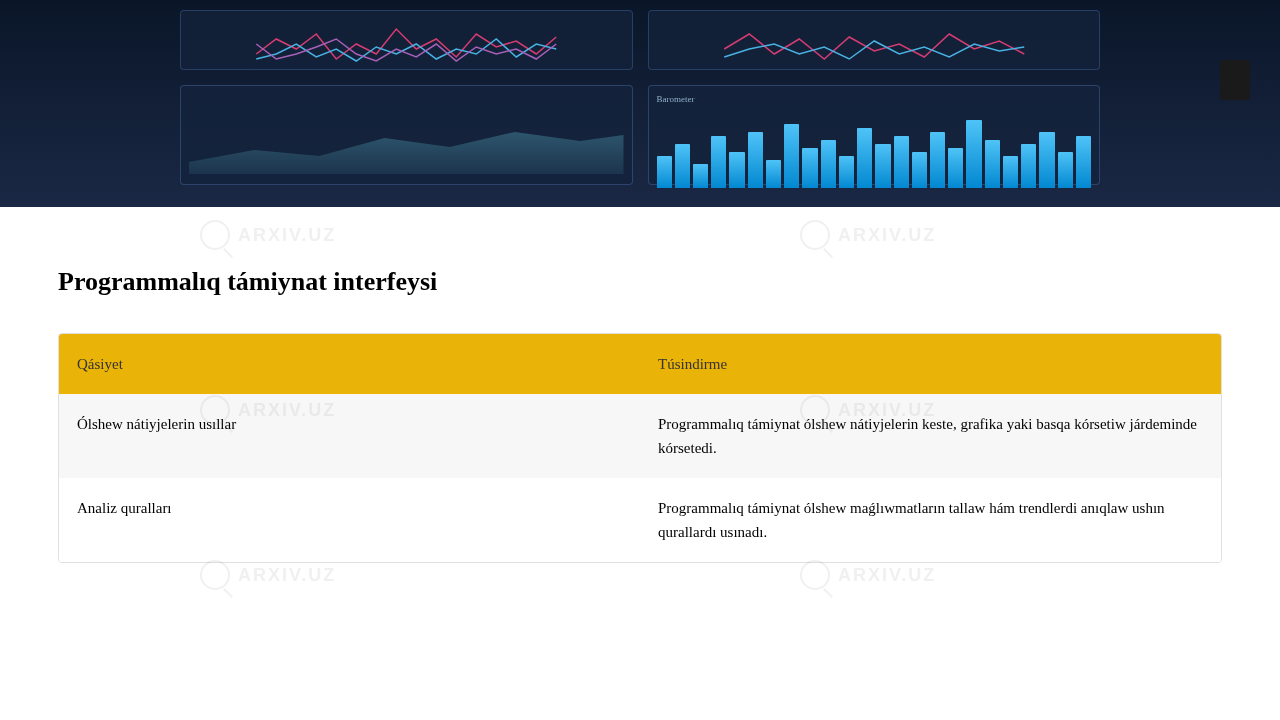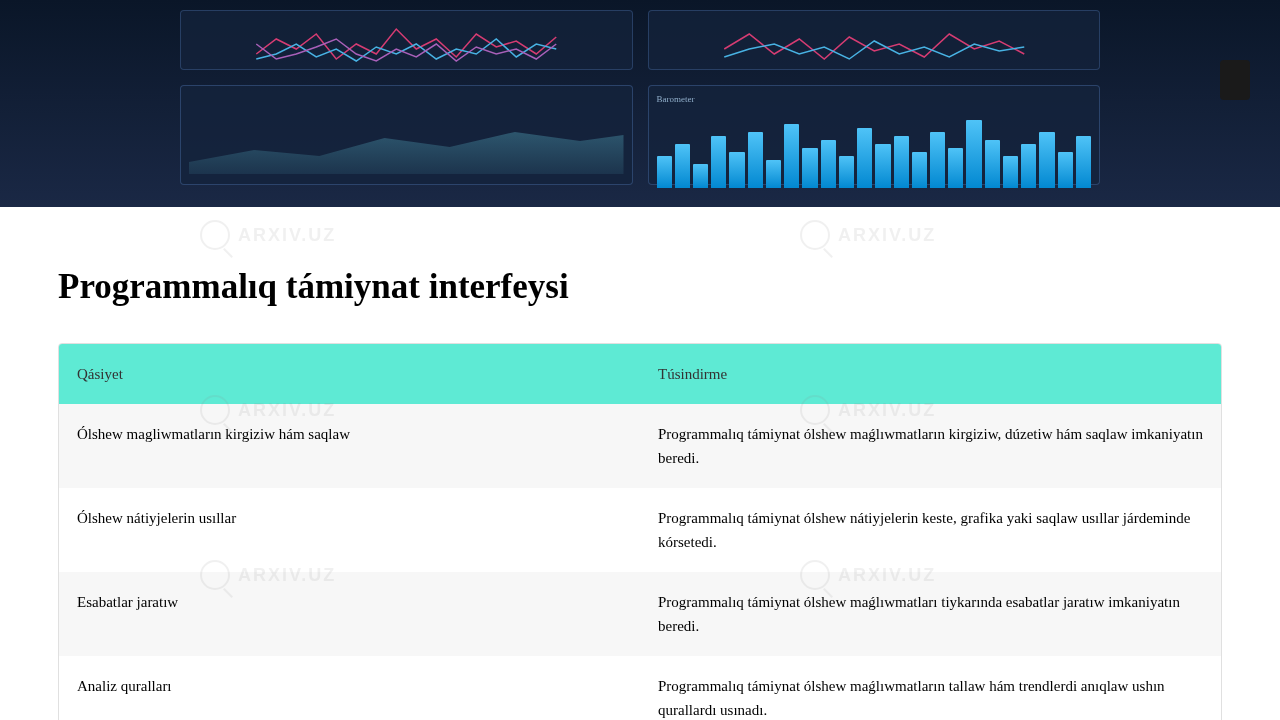--- a/index.html
+++ b/index.html
@@ -130,21 +130,21 @@
   .wm1 { top: 220px; left: 200px; }
   .wm2 { top: 220px; left: 800px; }
   .wm3 { top: 395px; left: 200px; }
   .wm4 { top: 395px; left: 800px; }
   .wm5 { top: 560px; left: 200px; }
   .wm6 { top: 560px; left: 800px; }
   .content {
     padding: 60px 58px 0 58px;
   }
   .page-title {
-    font-size: 35px;
+    font-size: 26px;
     font-weight: bold;
     color: #000;
     margin-bottom: 36px;
   }
   .table-container {
     border: 1px solid #e0e0e0;
     border-radius: 4px;
     overflow: hidden;
   }
   table {
@@ -154,21 +154,21 @@
   th, td {
     text-align: left;
     padding: 18px 18px;
     font-size: 15px;
     vertical-align: top;
     line-height: 1.6;
   }
   th {
     font-weight: normal;
     color: #333;
-    background: #5eead4;
+    background: #eab308;
   }
   tr:nth-child(even) td {
     background: #f7f7f7;
   }
   tr:nth-child(odd) td {
     background: #fff;
   }
   .col-1 {
     width: 50%;
   }
@@ -266,30 +266,22 @@
 <div class="content">
   <h1 class="page-title">Programmalıq támiynat interfeysi</h1>
   <div class="table-container">
     <table>
       <tbody>
           <tr>
         <th class="col-1">Qásiyet</th>
         <th class="col-2">Túsindirme</th>
       </tr>
       <tr>
-        <td class="col-1">Ólshew magliwmatların kirgiziw hám saqlaw</td>
-        <td class="col-2">Programmalıq támiynat ólshew maǵlıwmatların kirgiziw, dúzetiw hám saqlaw imkaniyatın beredi.</td>
-      </tr>
-      <tr>
         <td class="col-1">Ólshew nátiyjelerin usıllar</td>
-        <td class="col-2">Programmalıq támiynat ólshew nátiyjelerin keste, grafika yaki saqlaw usıllar járdeminde kórsetedi.</td>
-      </tr>
-      <tr>
-        <td class="col-1">Esabatlar jaratıw</td>
-        <td class="col-2">Programmalıq támiynat ólshew maǵlıwmatları tiykarında esabatlar jaratıw imkaniyatın beredi.</td>
+        <td class="col-2">Programmalıq támiynat ólshew nátiyjelerin keste, grafika yaki basqa kórsetiw járdeminde kórsetedi.</td>
       </tr>
       <tr>
         <td class="col-1">Analiz quralları</td>
         <td class="col-2">Programmalıq támiynat ólshew maǵlıwmatların tallaw hám trendlerdi anıqlaw ushın qurallardı usınadı.</td>
       </tr>
     </tbody>
       </table>
   </div>
 </div>
 

